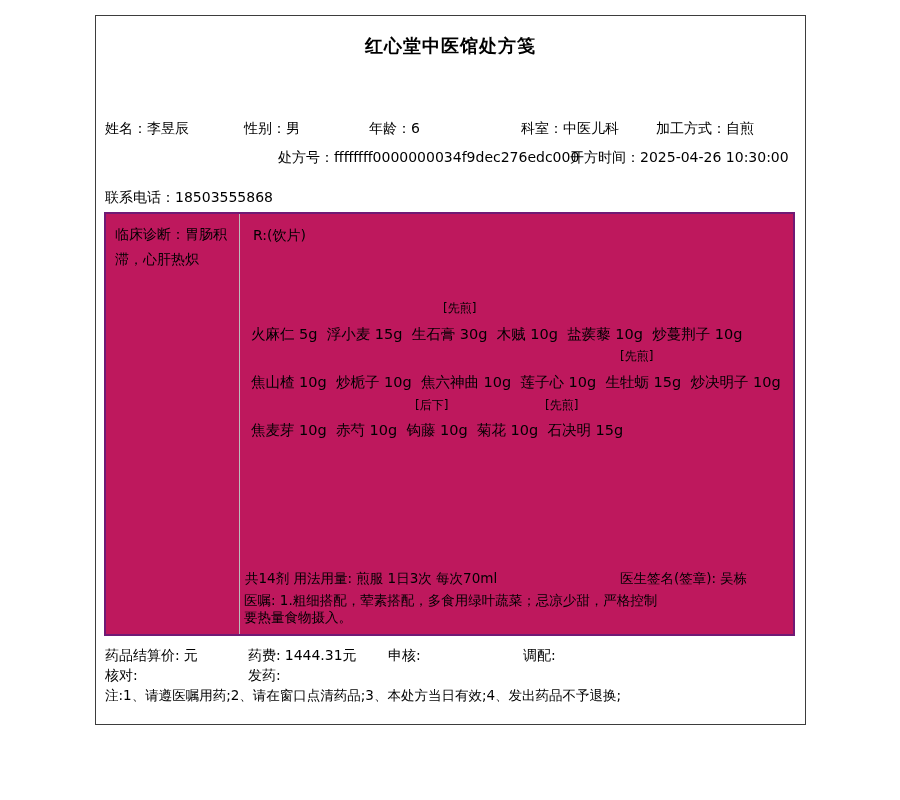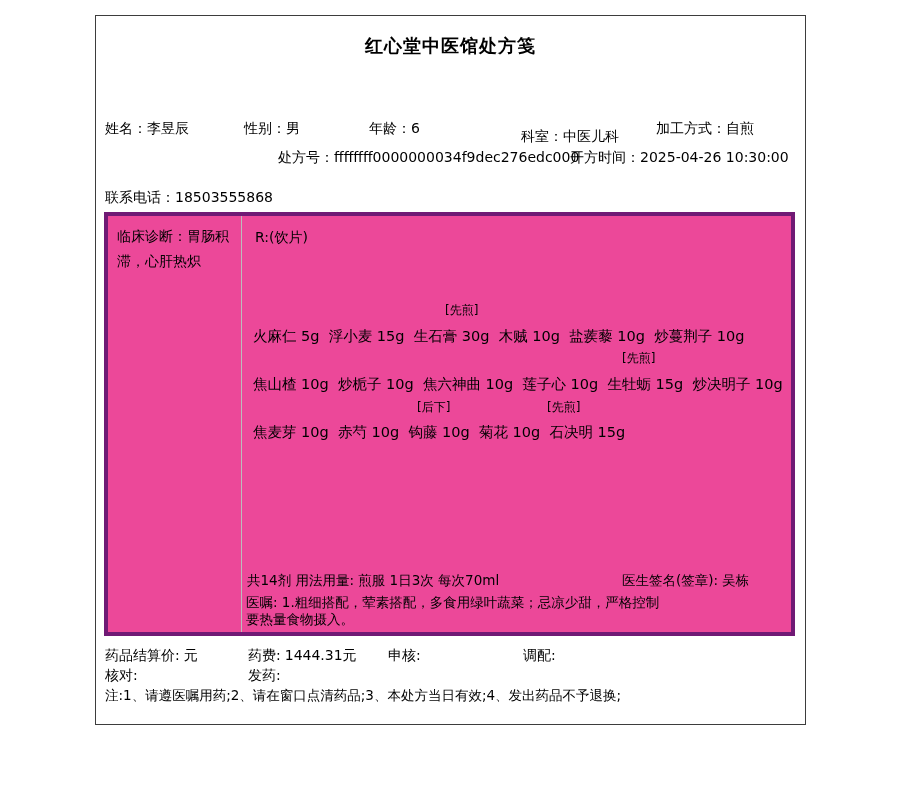--- a/index.html
+++ b/index.html
@@ -6,21 +6,21 @@
   html,body { background:#ffffff; }
   body {
     width:900px; height:800px;
     font-family:"DejaVu Sans", sans-serif;
     color:#000000;
   }
   .page { position:relative; width:900px; height:800px; background:#ffffff; overflow:hidden; }
   .frame { position:absolute; left:95px; top:15px; width:711px; height:710px; border:1px solid #3d3d3d; background:#ffffff; }
   .title { position:absolute; left:95px; top:34px; width:711px; text-align:center; font-size:18px; font-weight:bold; letter-spacing:1px; }
   .hfield { position:absolute; font-size:14px; white-space:nowrap; }
-  .rxbox { position:absolute; left:104px; top:212px; width:691px; height:424px; border:4px solid #701a75; background:#ec4899; }
+  .rxbox { position:absolute; left:104px; top:212px; width:691px; height:424px; border:2px solid #701a75; background:#be185d; }
   .diagcol { position:absolute; left:0; top:0; bottom:0; width:134px; border-right:1px solid #bcbcbc; padding:8px 7px 0 9px; font-size:14px; line-height:25px; }
   .rxcol { position:absolute; left:135px; top:0; right:0; bottom:0; }
   .rxhead { position:absolute; left:12px; top:13px; font-size:14px; }
   .herbline { position:absolute; left:10px; font-size:14.5px; white-space:pre; }
   .annrow { position:absolute; left:0; width:100%; height:15px;margin-left:7px; }
   .ann { position:absolute; font-size:12px; white-space:nowrap; }
   .usage { position:absolute; left:4px; top:356px; font-size:13.5px; white-space:nowrap; }
   .doctor { position:absolute; left:379px; top:356px; font-size:13.5px; white-space:nowrap; }
   .advice { position:absolute; left:3px; top:378px; width:416px; font-size:13.5px; line-height:17px; }
   .ffield { position:absolute; font-size:14px; white-space:nowrap; }
@@ -38,21 +38,21 @@
 
   <div class="hfield" style="left:105px; top:120px;">
     <span>姓名：</span><span>李昱辰</span>
   </div>
   <div class="hfield" style="left:244px; top:120px;">
     <span>性别：</span><span>男</span>
   </div>
   <div class="hfield" style="left:369px; top:120px;">
     <span>年龄：</span><span>6</span>
   </div>
-  <div class="hfield" style="left:521px; top:128px;">
+  <div class="hfield" style="left:521px; top:120px;">
     <span>科室：</span><span>中医儿科</span>
   </div>
   <div class="hfield" style="left:656px; top:120px;">
     <span>加工方式：</span><span>自煎</span>
   </div>
 
   <div class="hfield" style="left:105px; top:149px;margin-top:40px;">
     <span>联系电话：</span><span>18503555868</span>
   </div>
   <div class="hfield" style="left:278px; top:149px;">

